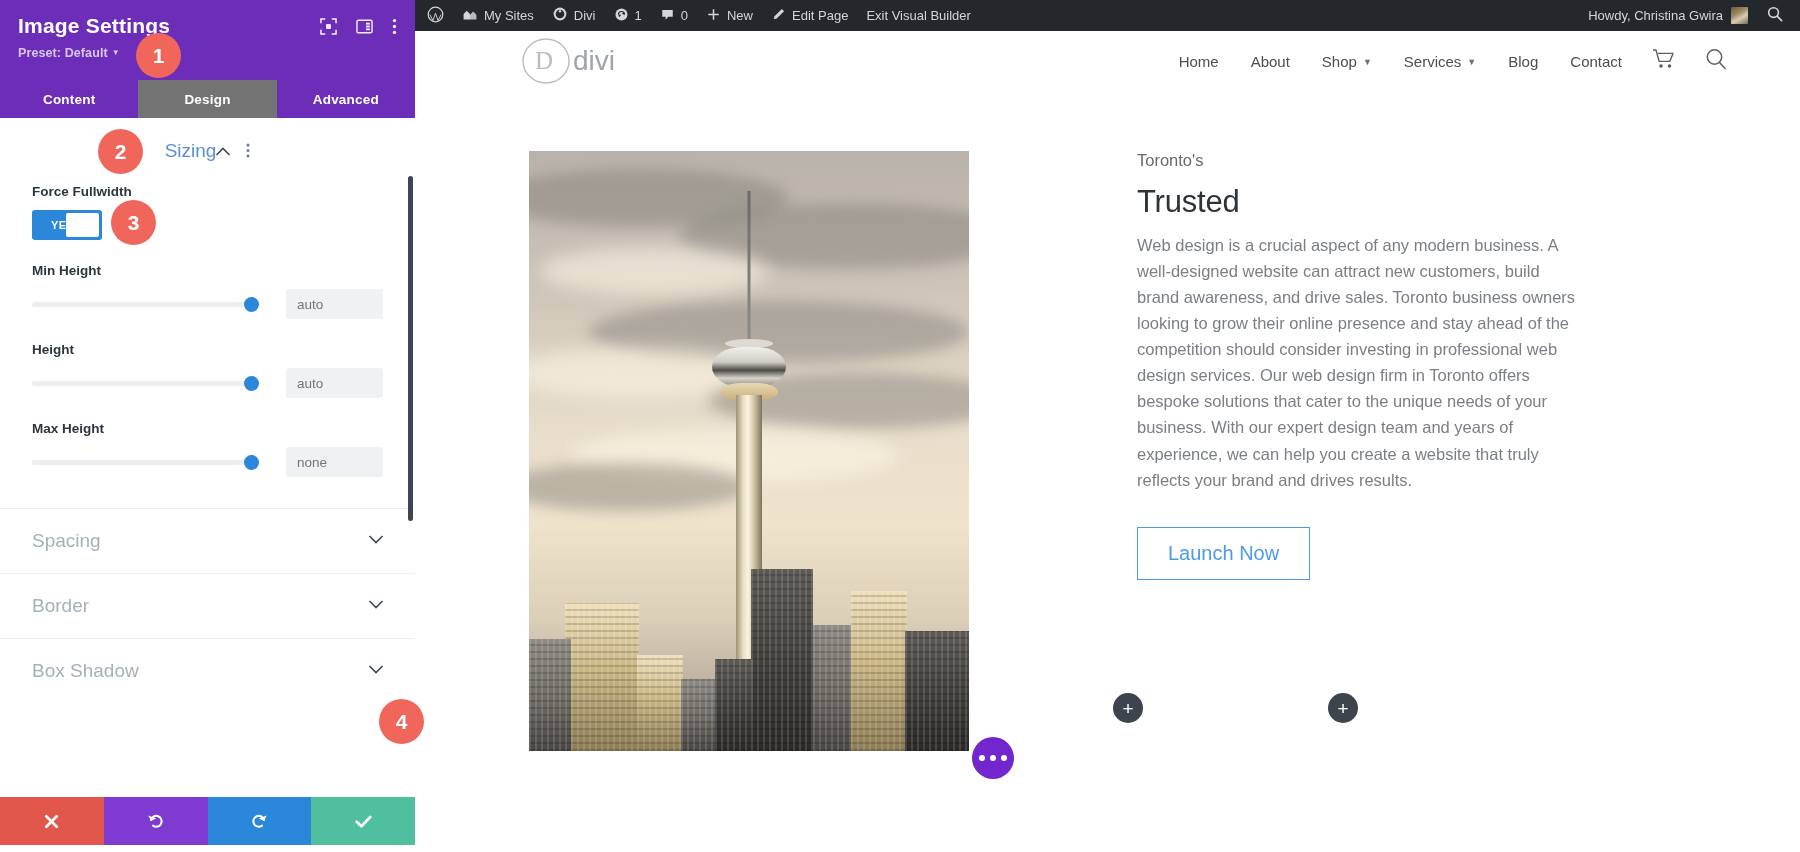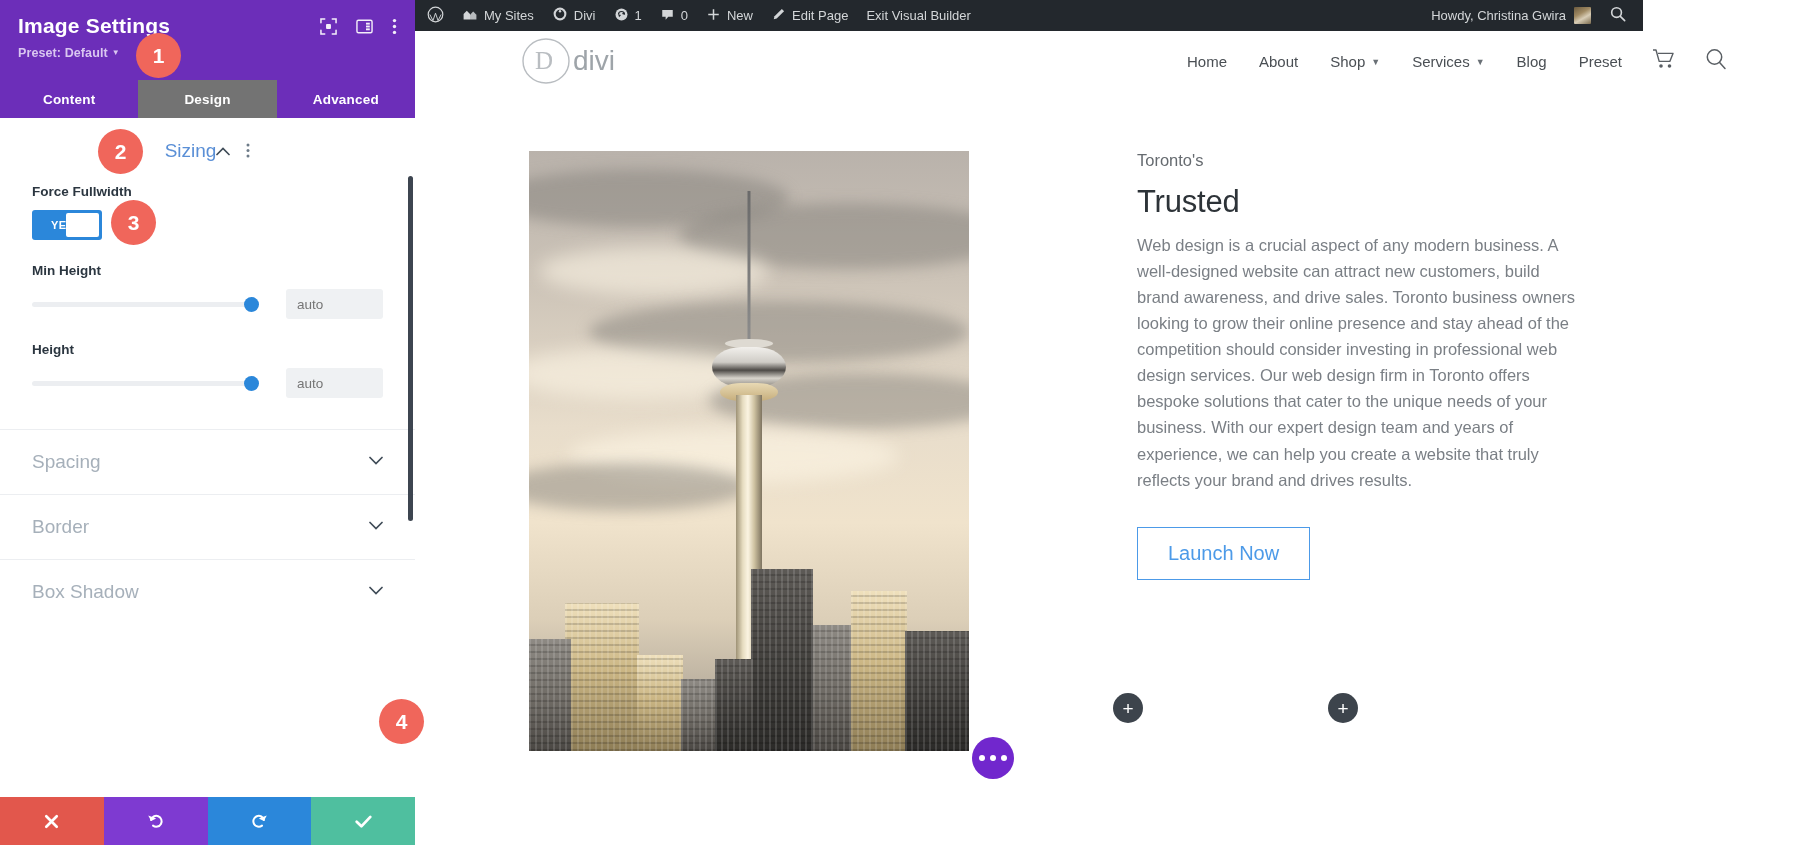--- a/index.html
+++ b/index.html
@@ -140,21 +140,21 @@
     font-weight: bold; z-index: 90;
     box-shadow: 0 0 0 0 rgba(0,0,0,0);
   }
   #badge1 { left: 136px; top: 33px; width: 45px; height: 45px; font-size: 21px; }
   #badge2 { left: 98px; top: 129px; width: 45px; height: 45px; font-size: 21px; }
   #badge3 { left: 111px; top: 200px; width: 45px; height: 45px; font-size: 21px; }
   #badge4 { left: 379px; top: 699px; width: 45px; height: 45px; font-size: 21px; }
 
   
   .wp-adminbar {
-    position: absolute; left: 415px; top: 0; width: 1228px; height: 31px;
+    position: absolute; left: 415px; top: 0; width: 1385px; height: 31px;
     background: #23282d; display: flex; align-items: center;
     color: #d3d6d8; font-size: 13px; z-index: 30;
   }
   .wp-left { display: flex; align-items: center; height: 31px; }
   .wp-item {
     display: flex; align-items: center; gap: 6px;
     padding: 0 9px; height: 31px; cursor: pointer; white-space: nowrap;
   }
   .wp-item:first-child { padding-left: 12px; }
   .wp-spacer { flex: 1 1 auto; }
@@ -408,21 +408,21 @@
           <span class="nav-caret">▼</span>
         </div>
         <div class="nav-link">
           <span>Services</span>
           <span class="nav-caret">▼</span>
         </div>
         <div class="nav-link">
           <span>Blog</span>
         </div>
         <div class="nav-link">
-          <span>Preset</span>
+          <span>Contact</span>
         </div>
         <div class="nav-icon-btn">
           <span>
             <svg width="24" height="22" viewBox="0 0 24 22">
               <path d="M1 2 h3 l3.2 11.4 h10.6 L21 5.4 H6" stroke="#5a5f64" stroke-width="1.4" fill="none" stroke-linejoin="round"></path>
               <circle cx="9" cy="18" r="1.8" fill="#5a5f64"></circle>
               <circle cx="17.5" cy="18" r="1.8" fill="#5a5f64"></circle>
             </svg>
           </span>
         </div>
@@ -594,20 +594,30 @@
             <div class="field-label">Height</div>
             <div class="slider-row">
               <div class="slider-track-wrap">
                 <div class="slider-track"></div>
                 <div class="slider-knob"></div>
               </div>
               <input class="slider-input" placeholder="auto" style="">
             </div>
           </div>
 
+          <div class="field-block">
+            <div class="field-label">Max Height</div>
+            <div class="slider-row">
+              <div class="slider-track-wrap">
+                <div class="slider-track"></div>
+                <div class="slider-knob"></div>
+              </div>
+              <input class="slider-input" placeholder="none" style="">
+            </div>
+          </div>
         </div>
 
         <div class="collapsed-section">
           <span class="collapsed-title">Spacing</span>
           <span>
             <svg width="14" height="9" viewBox="0 0 14 9">
               <path d="M1 1.5 L7 7.5 L13 1.5" stroke="#3f4b57" stroke-width="1.7" fill="none" stroke-linecap="round"></path>
             </svg>
           </span>
         </div>

